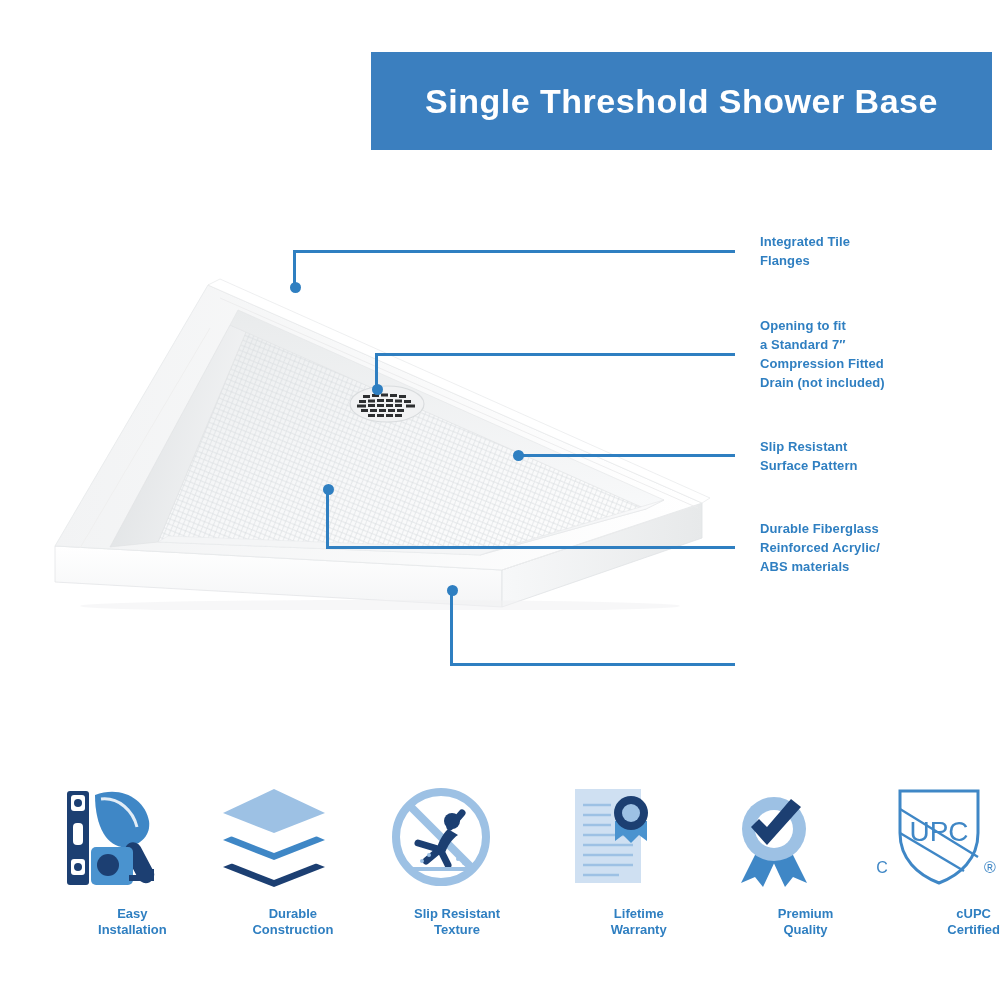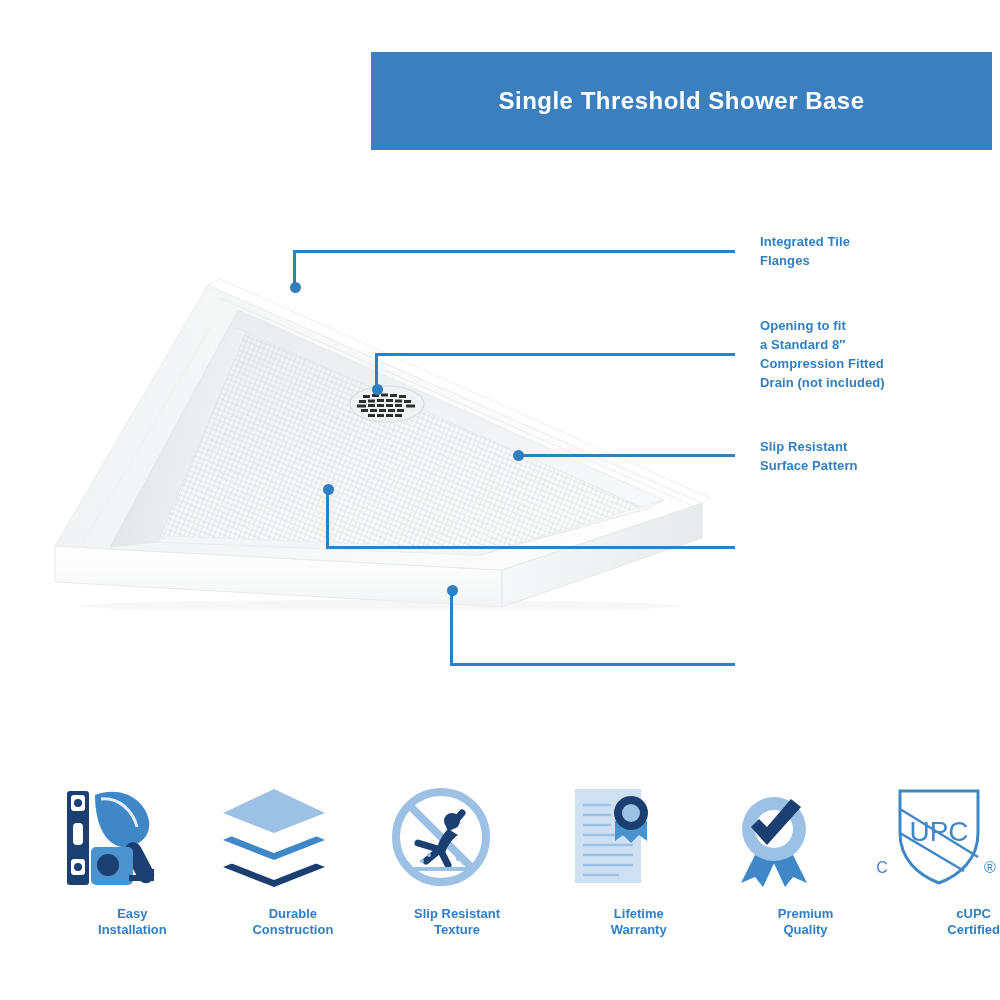--- a/index.html
+++ b/index.html
@@ -4,21 +4,21 @@
 <style>
   html,body{margin:0;padding:0;background:#ffffff;}
   body{width:1000px;height:1000px;position:relative;overflow:hidden;
        font-family:"Liberation Sans","DejaVu Sans",sans-serif;}
 
   #stage{position:absolute;inset:0;width:1000px;height:1000px;background:#fff;}
 
   
   #header-banner{position:absolute;left:371px;top:52px;width:621px;height:98px;
       background:#3b7fbf;display:flex;align-items:center;justify-content:center;}
-  #header-title{color:#ffffff;font-size:24px;font-weight:bold;letter-spacing:.5px;
+  #header-title{color:#ffffff;font-size:34px;font-weight:bold;letter-spacing:.5px;
       white-space:nowrap;text-align:center;}
 
   
   #product{position:absolute;left:50px;top:270px;width:660px;height:340px;}
   #product svg{display:block;}
 
   
   .callout-text{position:absolute;color:#2f7fc1;font-size:13px;font-weight:bold;
       line-height:19px;white-space:pre-line;letter-spacing:.1px;}
   .leader{position:absolute;background:#2f7fc1;}
@@ -144,32 +144,35 @@
   <div class="leader v" style="left:293px;top:250px;height:40px;"></div>
   <div class="leader h" style="left:293px;top:250px;width:442px;"></div>
   <div class="dot" style="left:290px;top:282px;"></div>
   <div class="callout-text" style="left:760px;top:232px;">Integrated Tile
 Flanges</div>
 
   <div class="leader v" style="left:375px;top:353px;height:38px;"></div>
   <div class="leader h" style="left:375px;top:353px;width:360px;"></div>
   <div class="dot" style="left:372px;top:384px;"></div>
   <div class="callout-text" style="left:760px;top:316px;">Opening to fit
-a Standard 8″
+a Standard 7″
 Compression Fitted
 Drain (not included)</div>
 
   <div class="leader h" style="left:518px;top:454px;width:217px;"></div>
   <div class="dot" style="left:513px;top:450px;"></div>
   <div class="callout-text" style="left:760px;top:437px;">Slip Resistant
 Surface Pattern</div>
 
   <div class="leader v" style="left:326px;top:489px;height:60px;"></div>
   <div class="leader h" style="left:326px;top:546px;width:409px;"></div>
   <div class="dot" style="left:323px;top:484px;"></div>
+  <div class="callout-text" style="left:760px;top:519px;">Durable Fiberglass
+Reinforced Acrylic/
+ABS materials</div>
 
   <div class="leader v" style="left:450px;top:590px;height:76px;"></div>
   <div class="leader h" style="left:450px;top:663px;width:285px;"></div>
   <div class="dot" style="left:447px;top:585px;"></div>
 
   <div id="features">
 
     <div class="feature">
       <div class="feature-icon">
         <svg width="118" height="105" viewBox="0 0 118 105">

